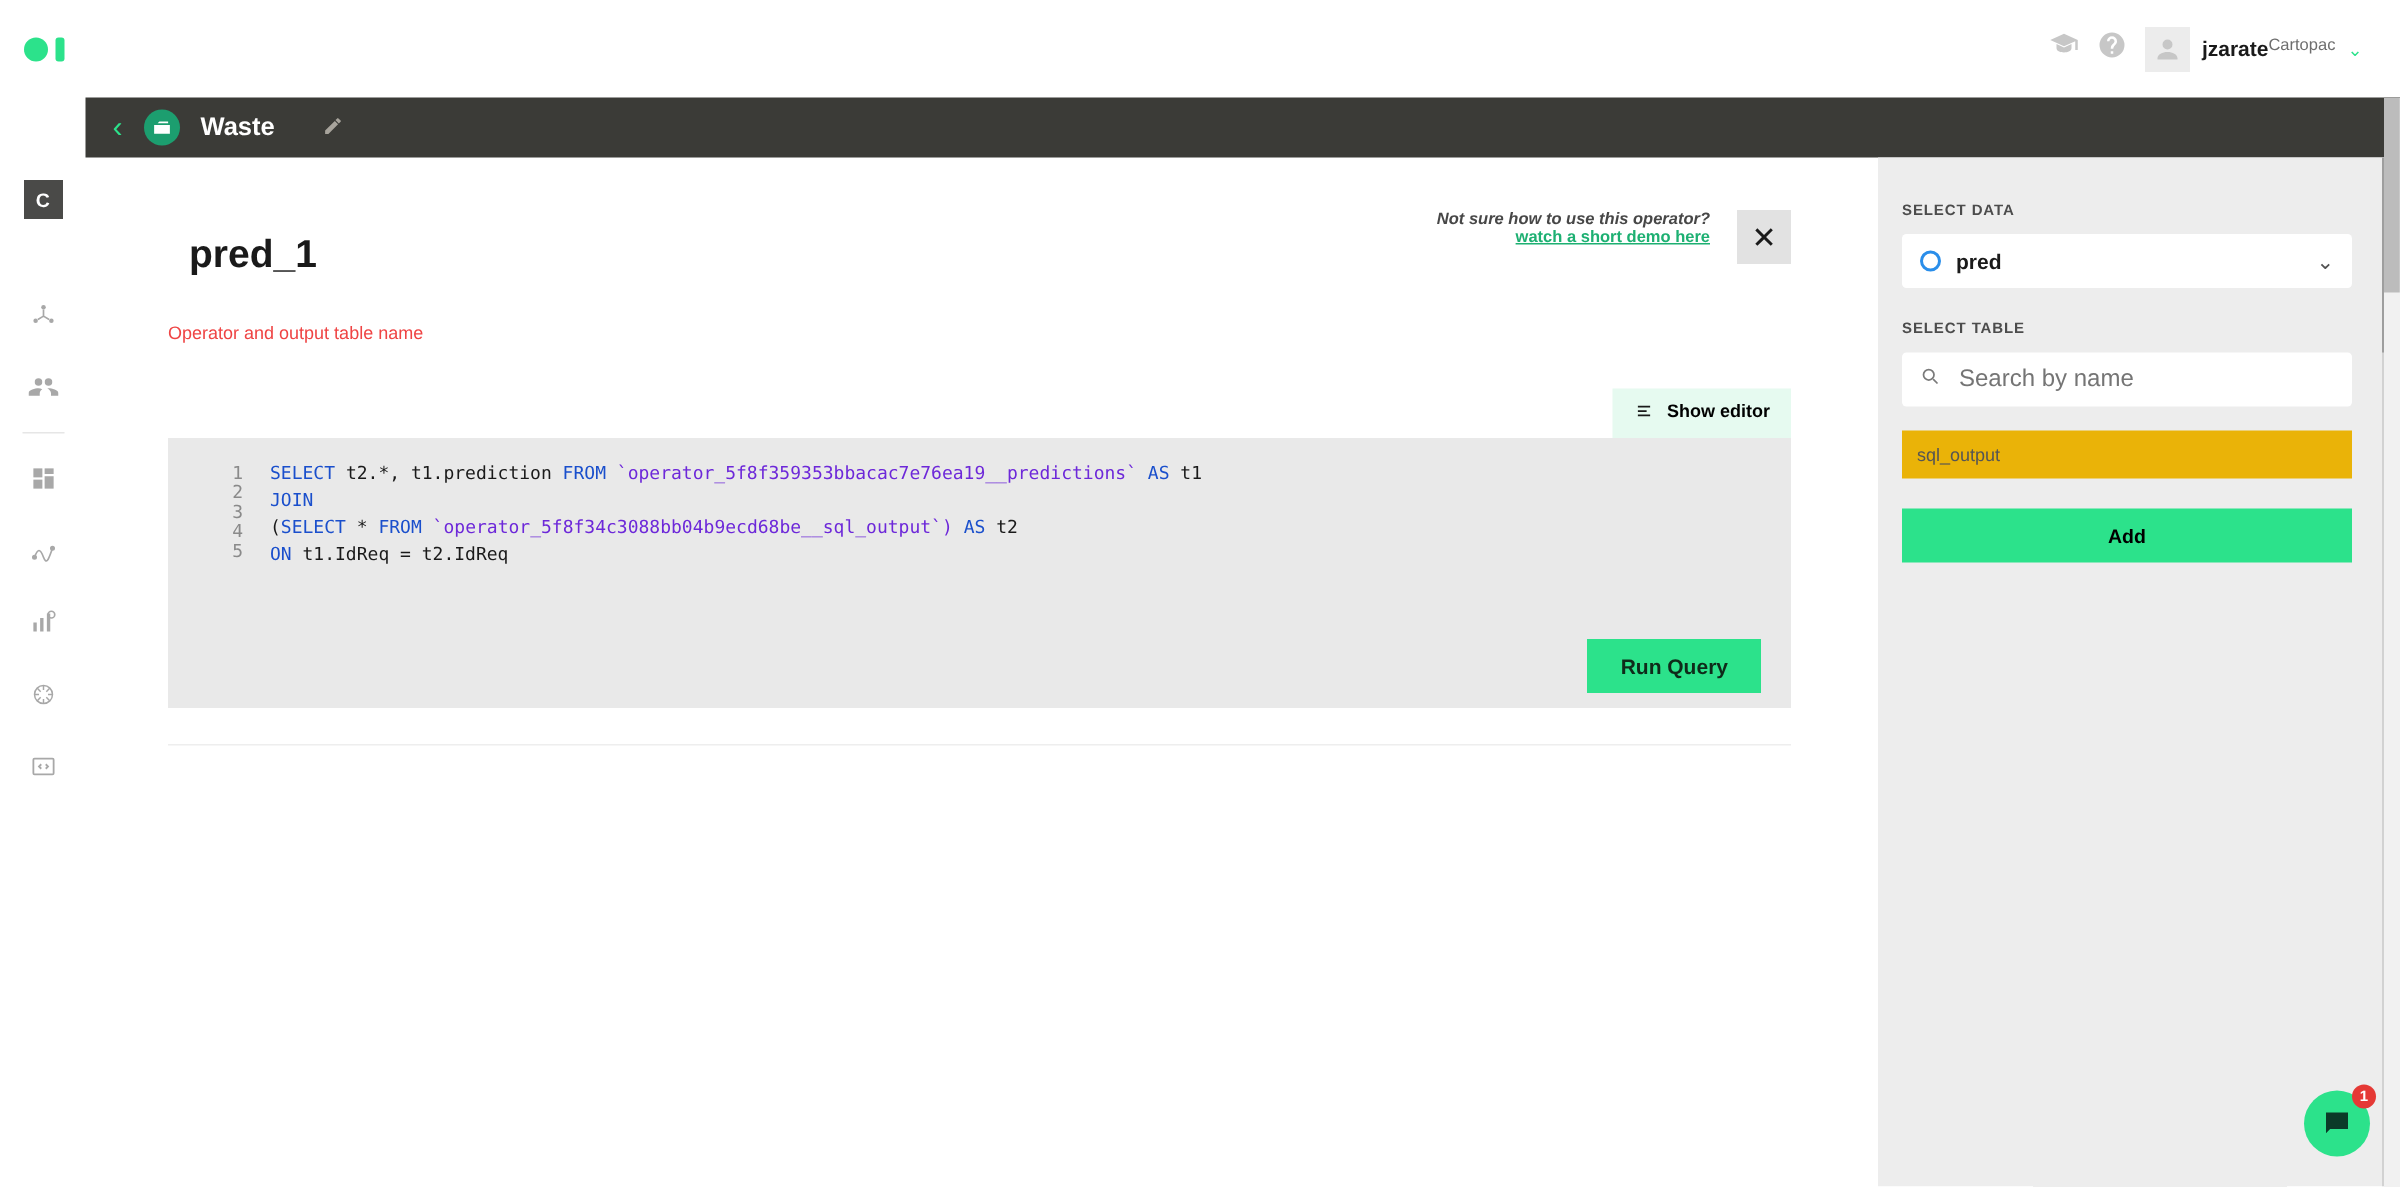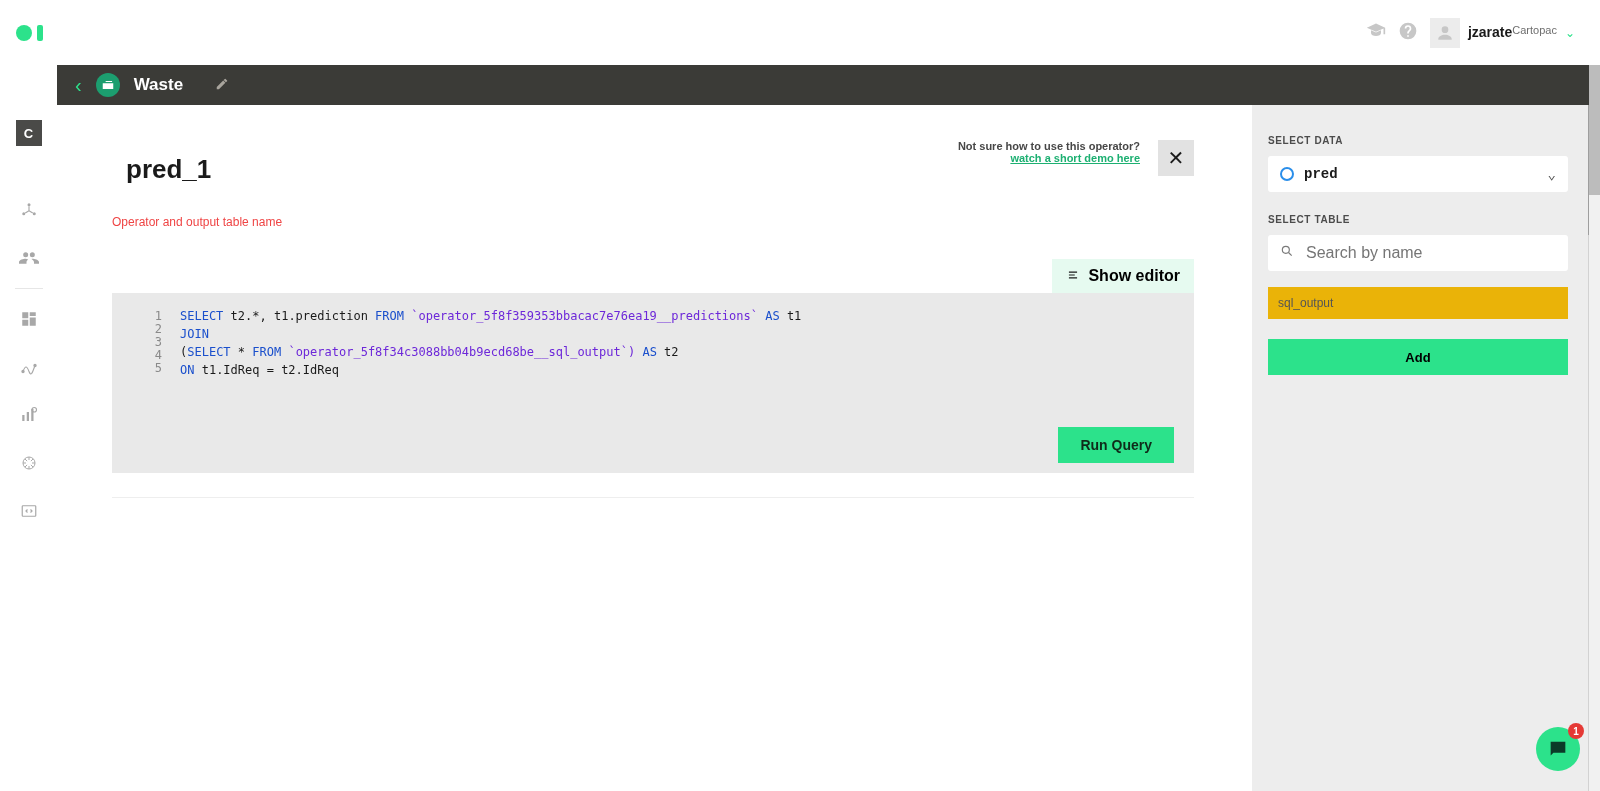--- a/index.html
+++ b/index.html
@@ -49,42 +49,42 @@
   
   .main-flex{flex:1;display:flex;}
   .center{flex:1;padding:35px 0 0 55px;}
   .right-panel{width:300px;flex:0 0 300px;background:var(--panel);padding:30px 32px 0 16px;position:relative;}
 
   
   .title-row{display:flex;align-items:flex-start;justify-content:space-between;padding-right:0;}
   .page-title{font-size:26px;font-weight:800;margin:14px;}
   .title-sub{font-size:12px;color:#ef4444;margin-top:30px;}
   .demo-block{text-align:right;font-size:11px;margin-right:0;display:flex;align-items:flex-start;gap:18px;}
-  .demo-text b{display:block;font-weight:700;color:#474747;}
+  .demo-text b{display:block;font-weight:700;color:#474747;font-style:italic;}
   .demo-link{color:var(--green-dark);text-decoration:underline;font-weight:700;}
   .close-box{width:36px;height:36px;background:#e2e2e2;display:flex;align-items:center;justify-content:center;font-size:20px;font-weight:300;}
 
   .editor-toggle-row{display:flex;justify-content:flex-end;margin:30px 0 0 0;padding-right:0;}
-  .show-editor{background:var(--show-editor-bg);border:none;padding:8px 14px;font-size:16px;font-weight:700;display:flex;align-items:center;gap:8px;}
+  .show-editor{background:var(--show-editor-bg);border:none;padding:8px 14px;font-size:12px;font-weight:700;display:flex;gap:8px;}
   .show-editor .ico{font-size:14px;}
 
   .sql-box{background:var(--sql-bg);margin-top:0;display:flex;position:relative;min-height:180px;}
   .gutter{width:50px;padding:14px 10px 14px 0;text-align:right;font-family:Menlo,Consolas,monospace;font-size:12px;color:#8a8a8a;line-height:1.5;}
   .gutter div{height:13px;}
   .code{flex:1;padding:14px 16px 60px 8px;font-family:Menlo,Consolas,monospace;font-size:12px;white-space:pre;line-height:1.5;}
   .kw{color:#1a4fcc;}
   .str{color:#6d28d9;}
   .run-btn{position:absolute;right:20px;bottom:10px;background:var(--green);border:none;color:#0f2b1a;font-weight:700;font-size:14px;padding:10px 22px;}
 
   .center-inner{width:1082px;}
   hr.div{border:none;border-top:1px solid #eee;margin:24px 0 0 0;}
 
   
   .rp-label{font-size:10px;letter-spacing:0.6px;font-weight:700;color:#4c4c4c;margin-bottom:10px;}
-  .rp-select{background:#fff;height:36px;border-radius:3px;display:flex;align-items:center;padding:0 12px;justify-content:space-between;margin-bottom:22px;font-family:Liberation Mono, monospace;}
+  .rp-select{background:#fff;height:36px;border-radius:3px;display:flex;align-items:center;padding:0 12px;justify-content:space-between;margin-bottom:22px;}
   .rp-select-left{display:flex;align-items:center;gap:10px;}
   .dot-blue{width:10px;height:10px;border-radius:50%;border:2px solid #2a8eea;}
   .rp-select-text{font-size:14px;font-weight:700;}
   .rp-select .chev2{font-size:14px;color:#525252;}
   .rp-search{background:#fff;height:36px;border-radius:3px;display:flex;align-items:center;padding:0 12px;gap:10px;margin-bottom:16px;}
   .rp-search input{border:none;outline:none;font-size:16px;flex:1;}
   .rp-list-item{background:#eab308;height:32px;display:flex;align-items:center;padding:0 10px;font-size:12px;color:#555;margin-bottom:20px;}
   .rp-add{background:var(--green);border:none;width:100%;height:36px;font-weight:700;font-size:13px;}
 
   

